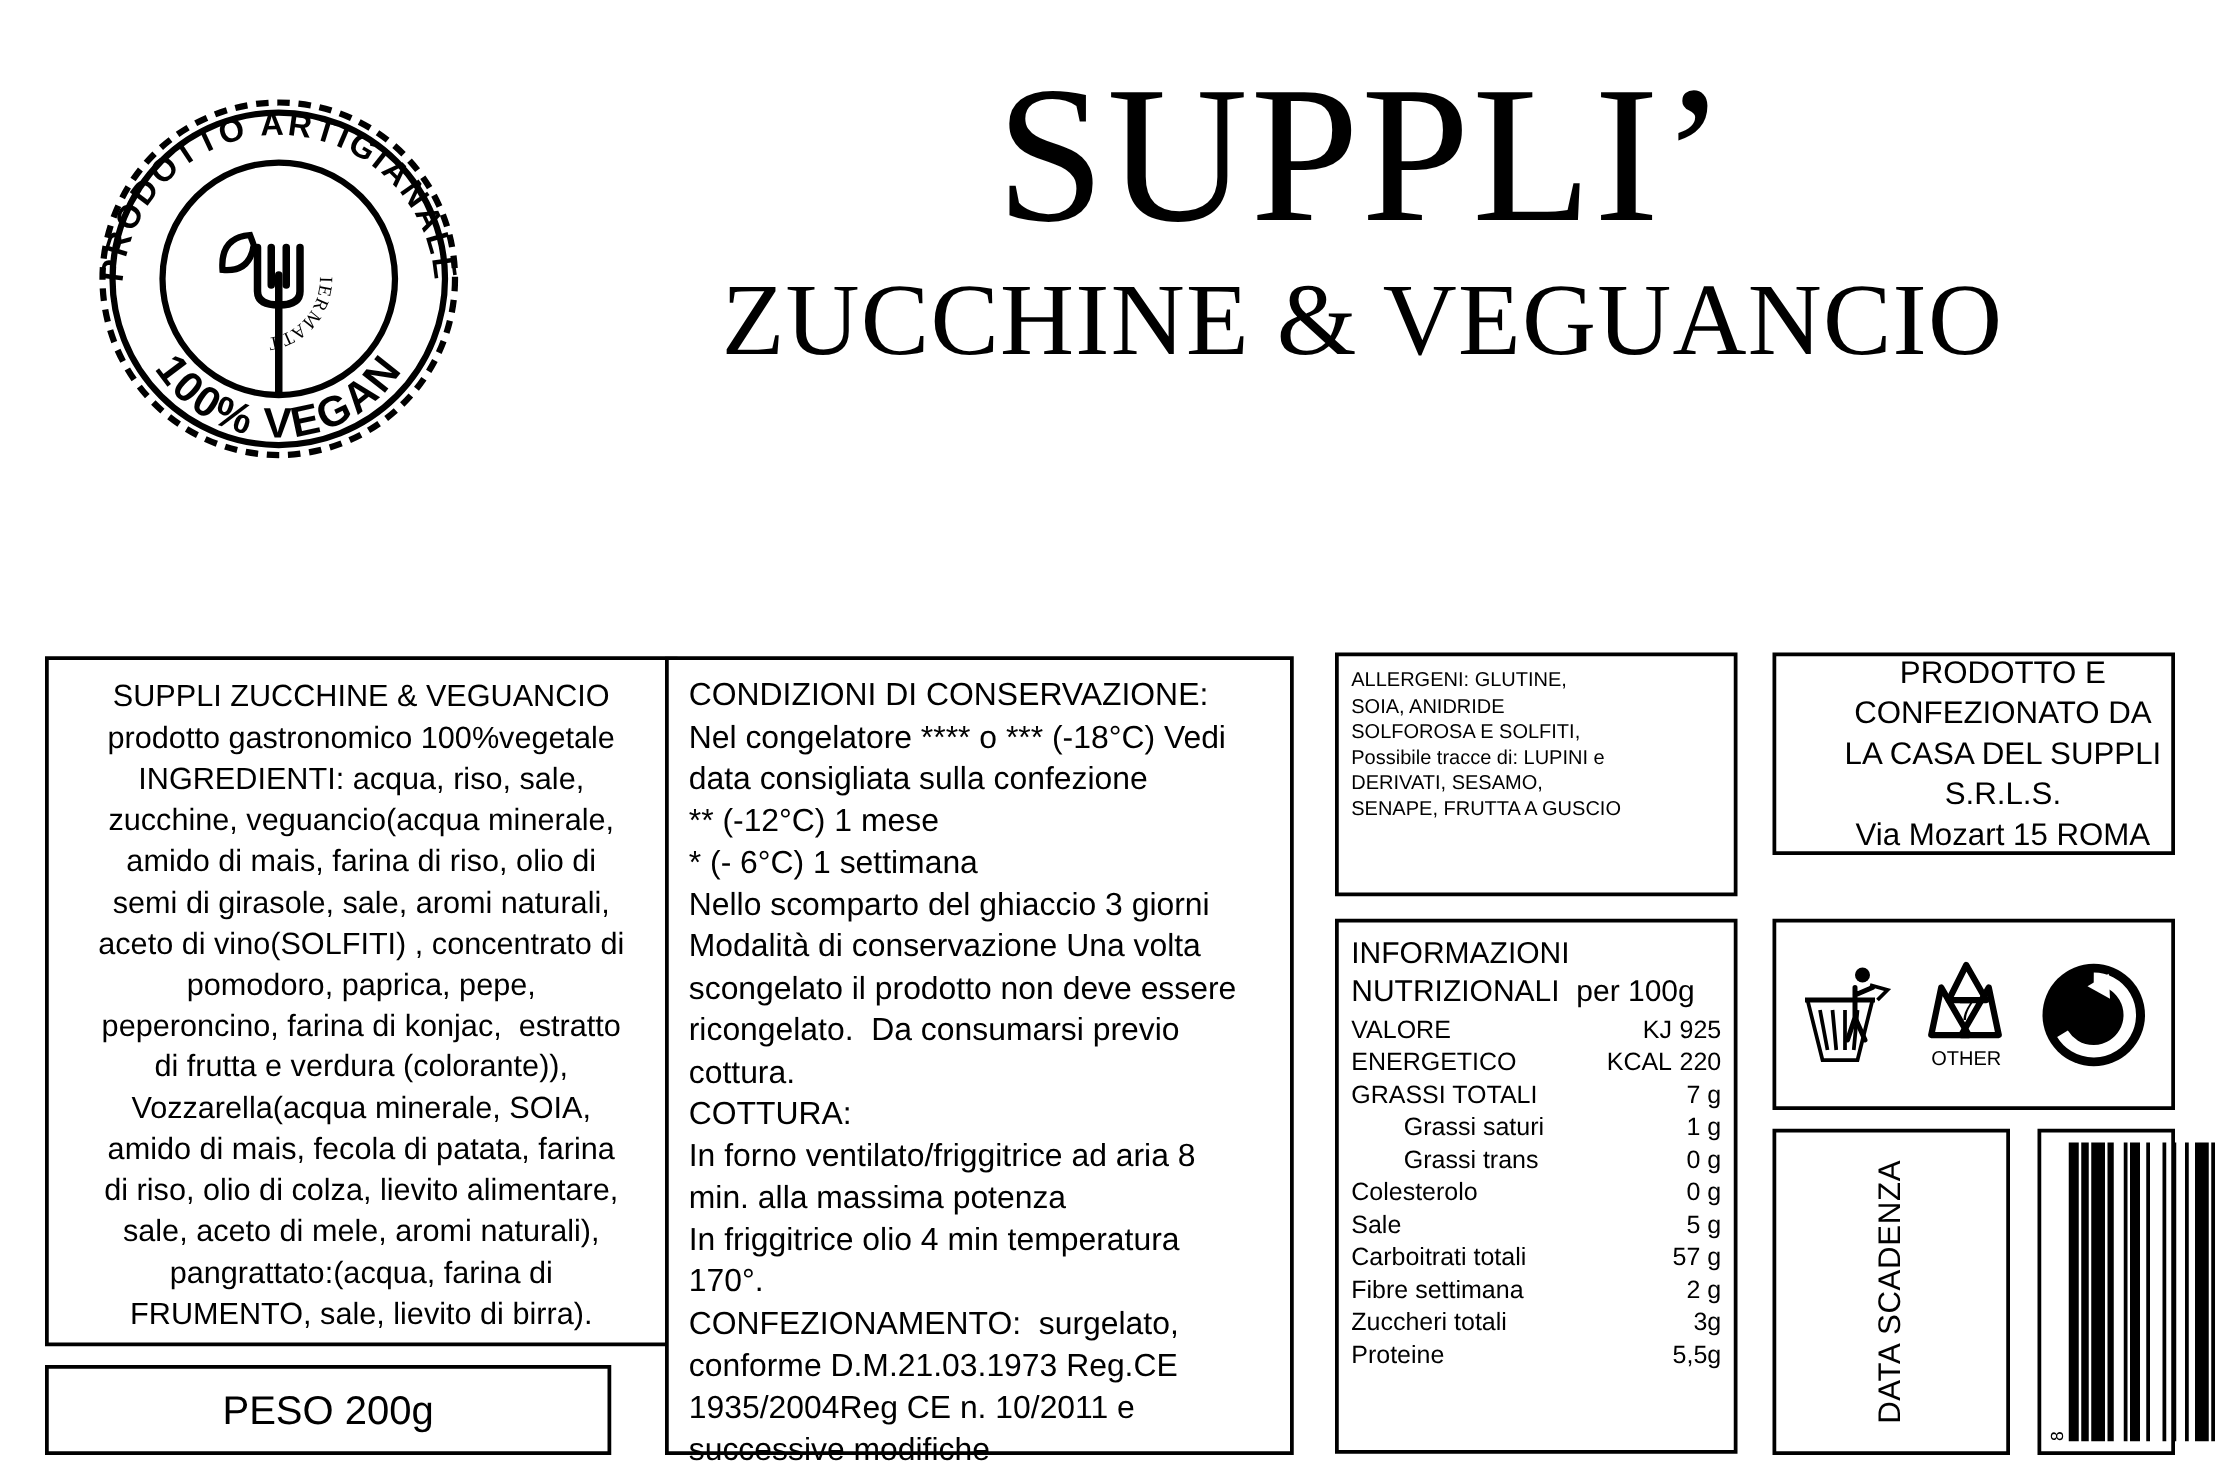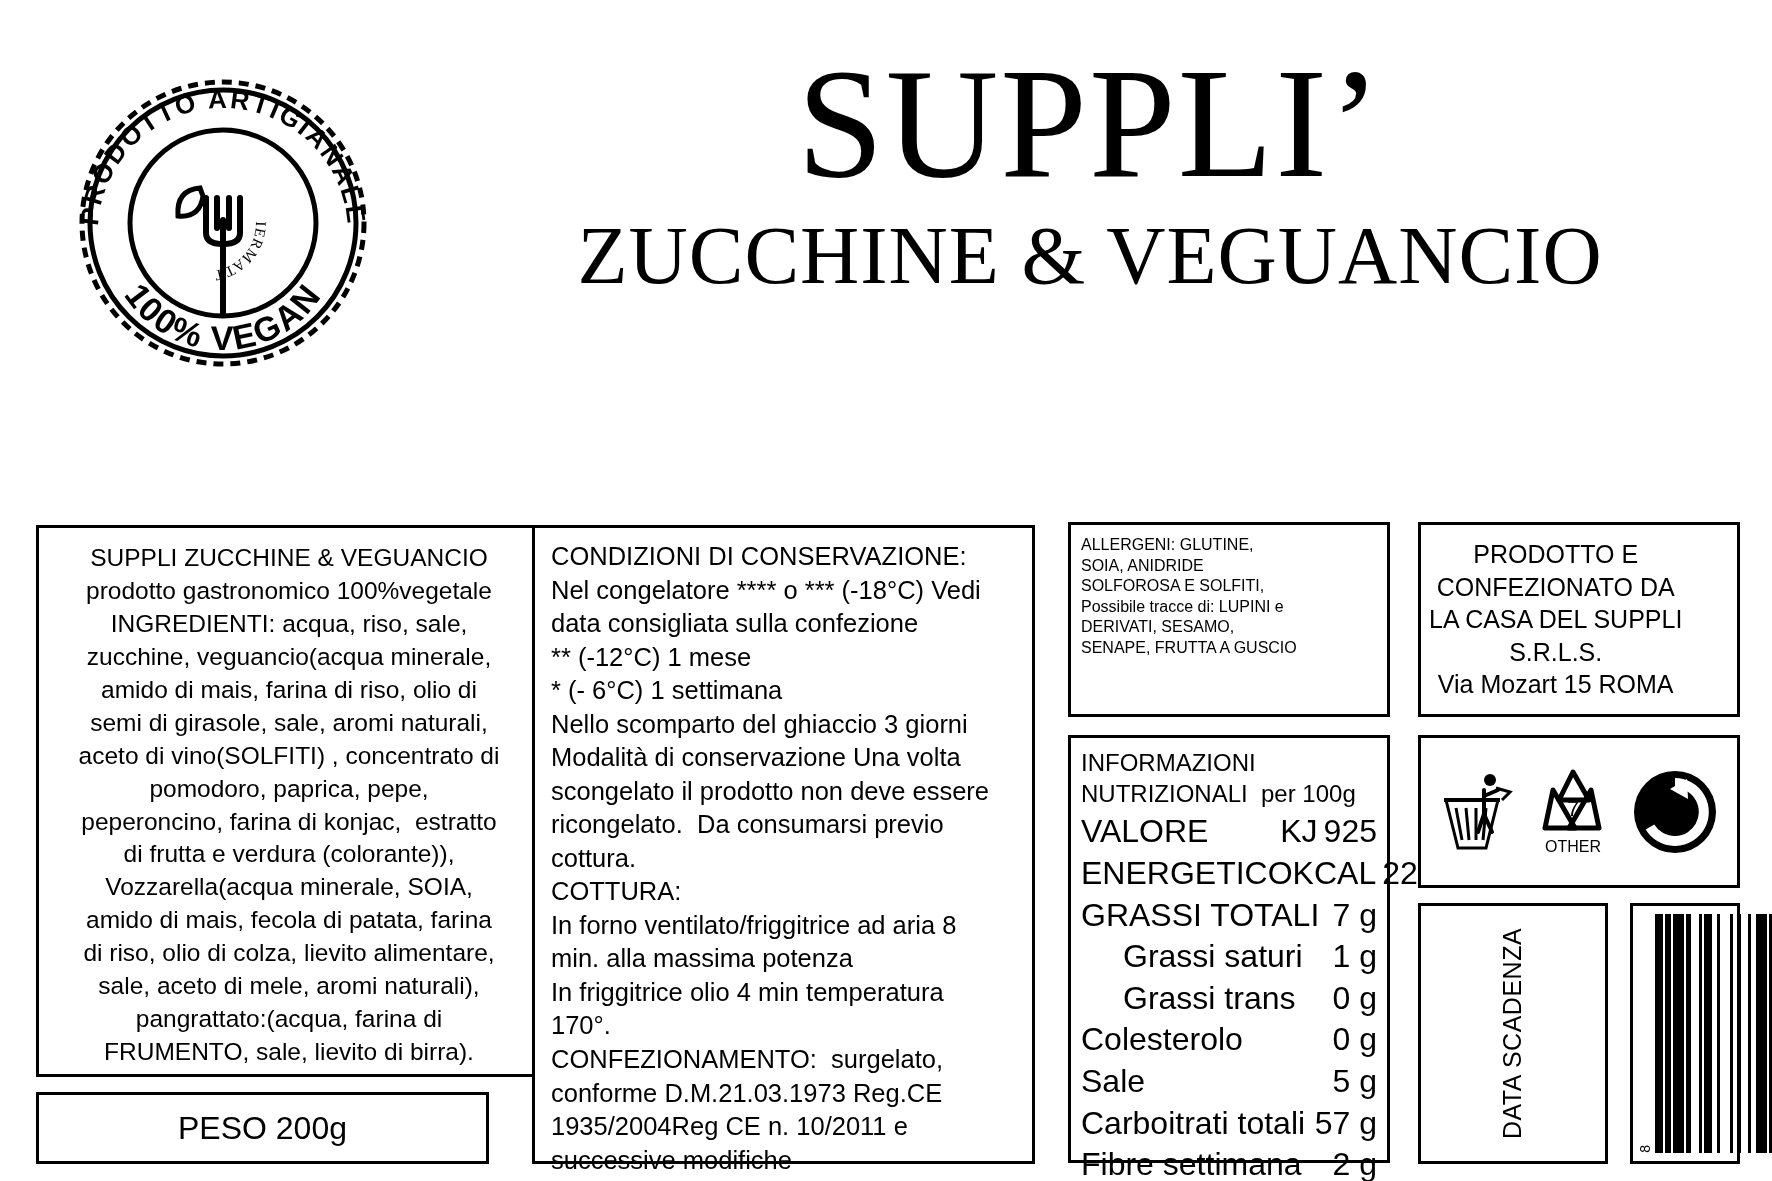--- a/index.html
+++ b/index.html
@@ -139,43 +139,43 @@
   }
   #nutrition-title {
     font-size: 24px;
     line-height: 1.28;
     white-space: pre-wrap;
     margin-bottom: 2px;
   }
   .nut-row {
     display: flex;
     align-items: baseline;
-    font-size: 32px;
+    font-size: 20px;
     line-height: 1.30;
     white-space: nowrap;
   }
   .nut-row .nut-label { flex: 0 0 auto; }
   .nut-row .nut-spacer { flex: 1 1 auto; }
   .nut-row .nut-unit { flex: 0 0 auto; text-align: right; }
   .nut-row.indent .nut-label { padding-left: 42px; }
   .nut-row .nut-mid {
     flex: 0 0 auto;
     padding-right: 6px;
   }
 
   
   #producer-panel {
     left: 1418px;
     top: 522px;
     width: 322px;
-    height: 195px;
+    height: 162px;
     padding: 12px 8px;
     display: flex;
     align-items: center;
-    justify-content: flex-start;
+    justify-content: flex-end;
   }
   #producer-text {
     text-align: center;
     font-size: 25px;
     line-height: 1.30;
     white-space: pre-wrap;
   }
 
   
   #recycle-panel {

